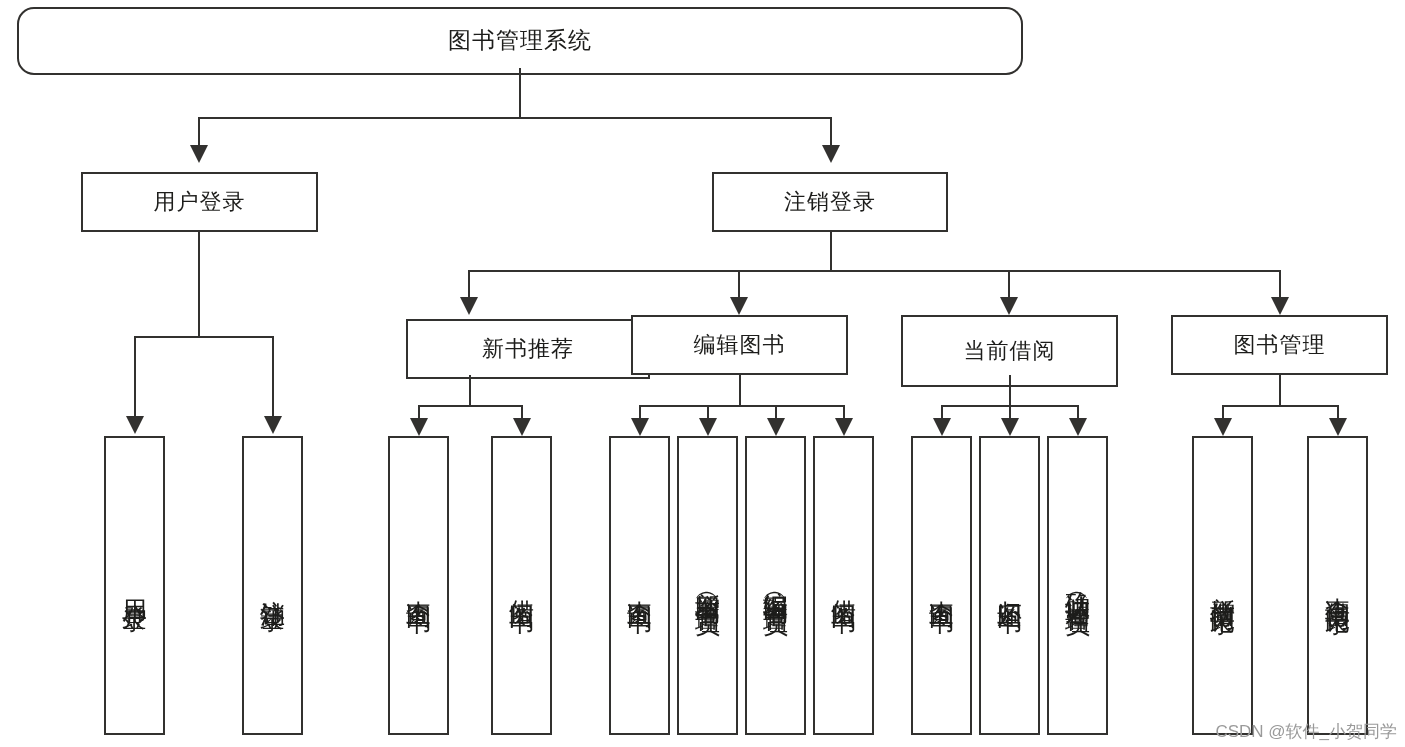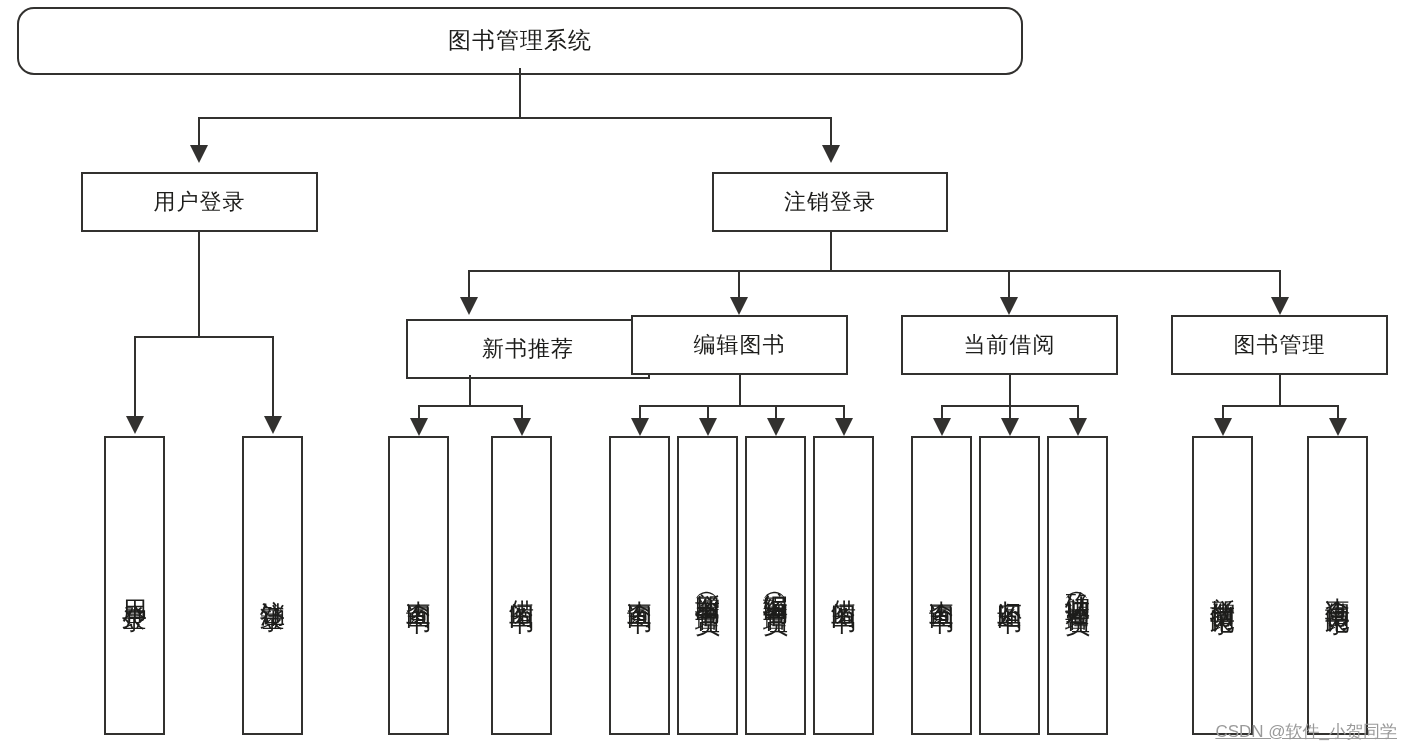--- a/index.html
+++ b/index.html
@@ -57,21 +57,20 @@
   }
 
   #watermark{
     position:absolute;
     right:8px;
     bottom:4px;
     font-size:17px;
     color:#9a9a9a;
     white-space:nowrap;
     font-family:"Liberation Sans","DejaVu Sans",sans-serif;
-    text-decoration:underline;
   }
 </style>
 </head>
 <body>
 
 <div id="canvas">
 
   <div class="node horiz root" style="left:17px;top:7px;width:1006px;height:68px;border-radius:17px;">
     <span class="label">图书管理系统</span>
   </div>
@@ -110,21 +109,21 @@
   <div class="arw" style="left:1000px;top:297px;"></div>
   <div class="ln v" style="left:1279px;top:270px;height:27px;"></div>
   <div class="arw" style="left:1271px;top:297px;"></div>
 
   <div class="node horiz" style="left:362px;top:319px;width:244px;height:60px;margin-left:44px;">
     <span class="label">新书推荐</span>
   </div>
   <div class="node horiz" style="left:631px;top:315px;width:217px;height:60px;">
     <span class="label">编辑图书</span>
   </div>
-  <div class="node horiz" style="left:901px;top:315px;width:217px;height:60px;">
+  <div class="node horiz" style="left:901px;top:315px;width:217px;height:72px;">
     <span class="label">当前借阅</span>
   </div>
   <div class="node horiz" style="left:1171px;top:315px;width:217px;height:60px;">
     <span class="label">图书管理</span>
   </div>
 
   <div class="ln v" style="left:469px;top:375px;height:31px;"></div>
   <div class="ln h" style="left:418px;top:405px;width:104px;"></div>
   <div class="ln v" style="left:418px;top:405px;height:13px;"></div>
   <div class="arw" style="left:410px;top:418px;"></div>

